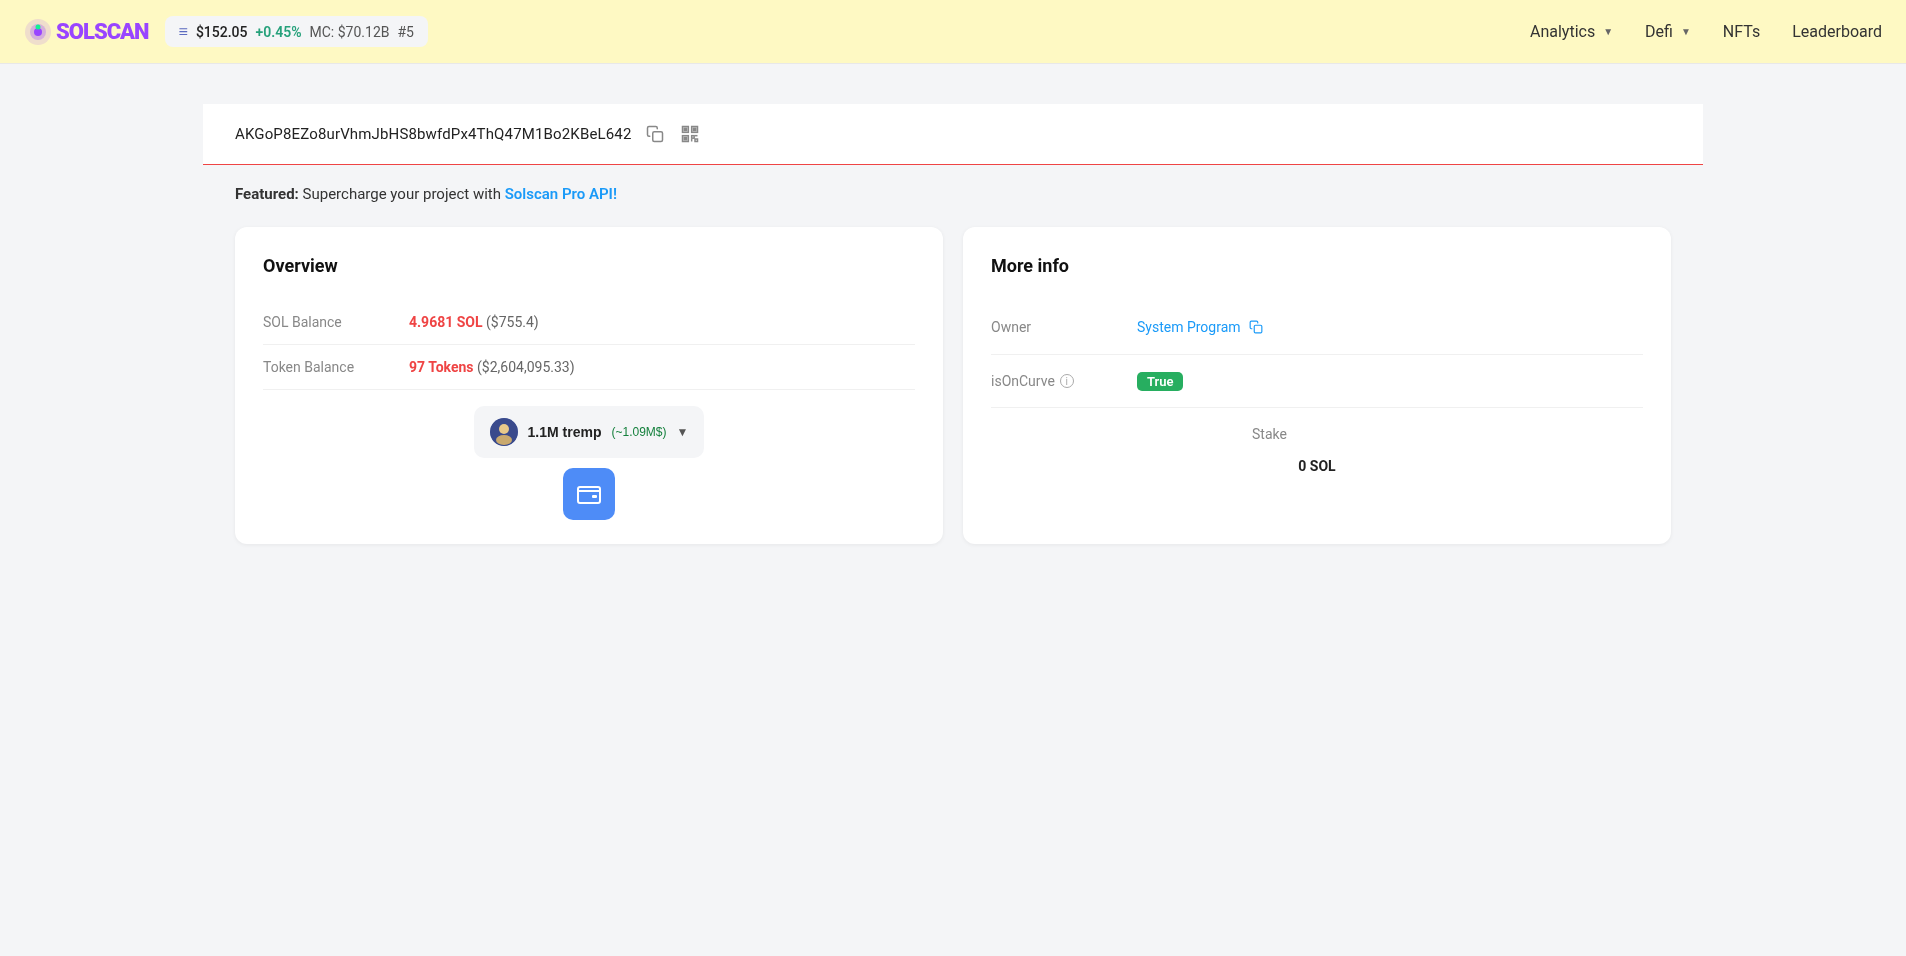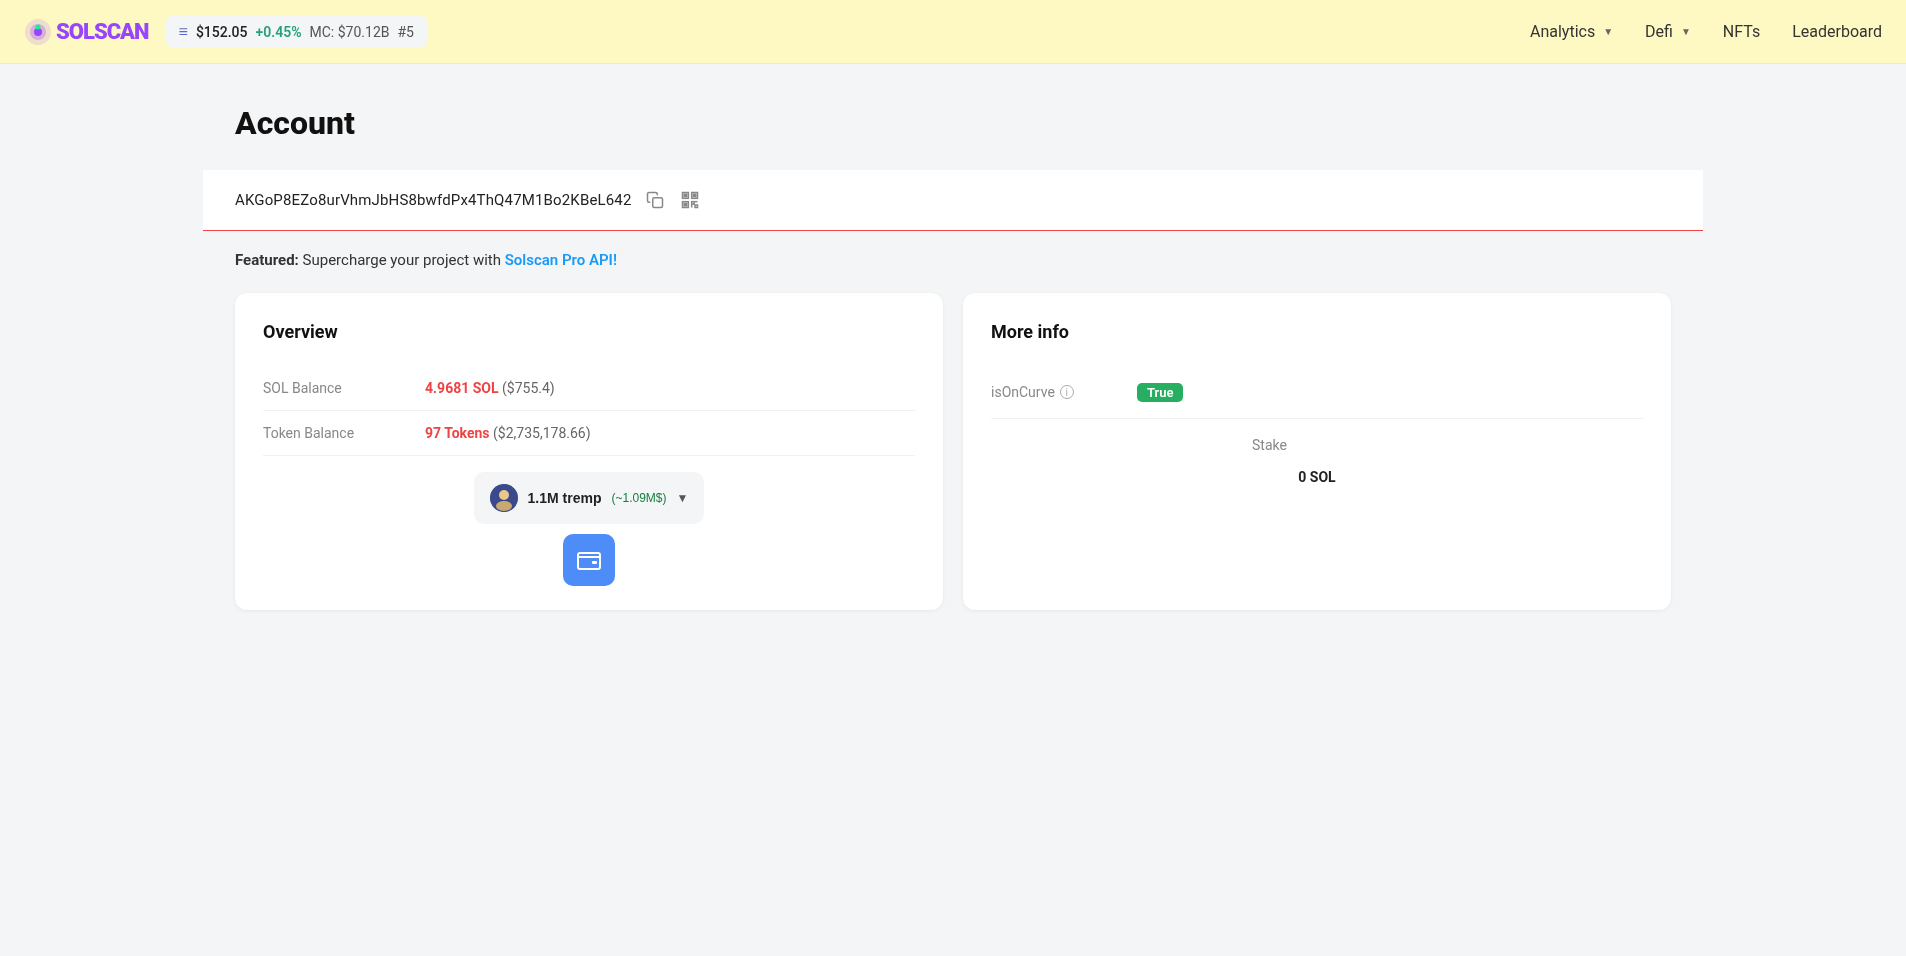--- a/index.html
+++ b/index.html
@@ -143,21 +143,21 @@
       font-size: 18px;
       font-weight: 700;
       color: #111;
       margin-bottom: 24px;
     }
     .info-row {
       display: flex;
       align-items: center;
       padding: 14px 0;
       border-bottom: 1px solid #f0f0f0;
-      gap: 32px;
+      gap: 16px;
     }
     .info-row:last-child { border-bottom: none; }
     .info-label {
       color: #888;
       font-size: 14px;
       min-width: 130px;
     }
     .info-value {
       font-size: 14px;
       color: #222;
@@ -310,21 +310,20 @@
     </div>
     <div class="nav-item">
       <span>Leaderboard</span>
     </div>
   </nav>
 </header>
 
 <div style="background:#f4f5f7; min-height:892px;">
   <div class="main">
 
-    <h1 class="page-title">Account</h1>
 
     <div class="address-bar">
       <span class="address-text">AKGoP8EZo8urVhmJbHS8bwfdPx4ThQ47M1Bo2KBeL642</span>
       <button class="icon-btn" title="Copy address">
         <svg width="18" height="18" viewBox="0 0 24 24" fill="none" stroke="currentColor" stroke-width="2" stroke-linecap="round" stroke-linejoin="round">
           <rect x="9" y="9" width="13" height="13" rx="2" ry="2"></rect>
           <path d="M5 15H4a2 2 0 01-2-2V4a2 2 0 012-2h9a2 2 0 012 2v1"></path>
         </svg>
       </button>
       <button class="icon-btn" title="Show QR Code">
@@ -360,21 +359,21 @@
           <span class="info-value">
             <strong>4.9681 SOL</strong>
             <span class="usd">($755.4)</span>
           </span>
         </div>
 
         <div class="info-row">
           <span class="info-label">Token Balance</span>
           <span class="info-value">
             <strong>97 Tokens</strong>
-            <span class="usd">($2,735,178.66)</span>
+            <span class="usd">($2,604,095.33)</span>
           </span>
         </div>
 
         <div class="token-row">
           <button class="token-select-box">
             <div class="token-avatar">
 
               <svg width="28" height="28" viewBox="0 0 28 28">
                 <circle cx="14" cy="14" r="14" fill="#3a4a8c"></circle>
                 <circle cx="14" cy="11" r="5" fill="#e8c98a"></circle>
@@ -391,20 +390,34 @@
               <path d="M1 7h22" stroke="white" stroke-width="2"></path>
               <rect x="15" y="11" width="5" height="3" rx="1" fill="white"></rect>
             </svg>
           </button>
         </div>
       </div>
 
       <div class="card">
         <div class="card-title">More info</div>
 
+        <div class="more-info-row">
+          <span class="more-info-label">Owner</span>
+          <span class="more-info-value">
+            <span class="link-value">
+              <span>System Program</span>
+              <button class="icon-btn" style="color:#1a9af8;">
+                <svg width="14" height="14" viewBox="0 0 24 24" fill="none" stroke="currentColor" stroke-width="2" stroke-linecap="round" stroke-linejoin="round">
+                  <rect x="9" y="9" width="13" height="13" rx="2" ry="2"></rect>
+                  <path d="M5 15H4a2 2 0 01-2-2V4a2 2 0 012-2h9a2 2 0 012 2v1"></path>
+                </svg>
+              </button>
+            </span>
+          </span>
+        </div>
 
         <div class="more-info-row">
           <span class="more-info-label">
             <span>isOnCurve</span>
             <span class="info-icon">i</span>
           </span>
           <span class="more-info-value">
             <span class="true-badge">True</span>
           </span>
         </div>

